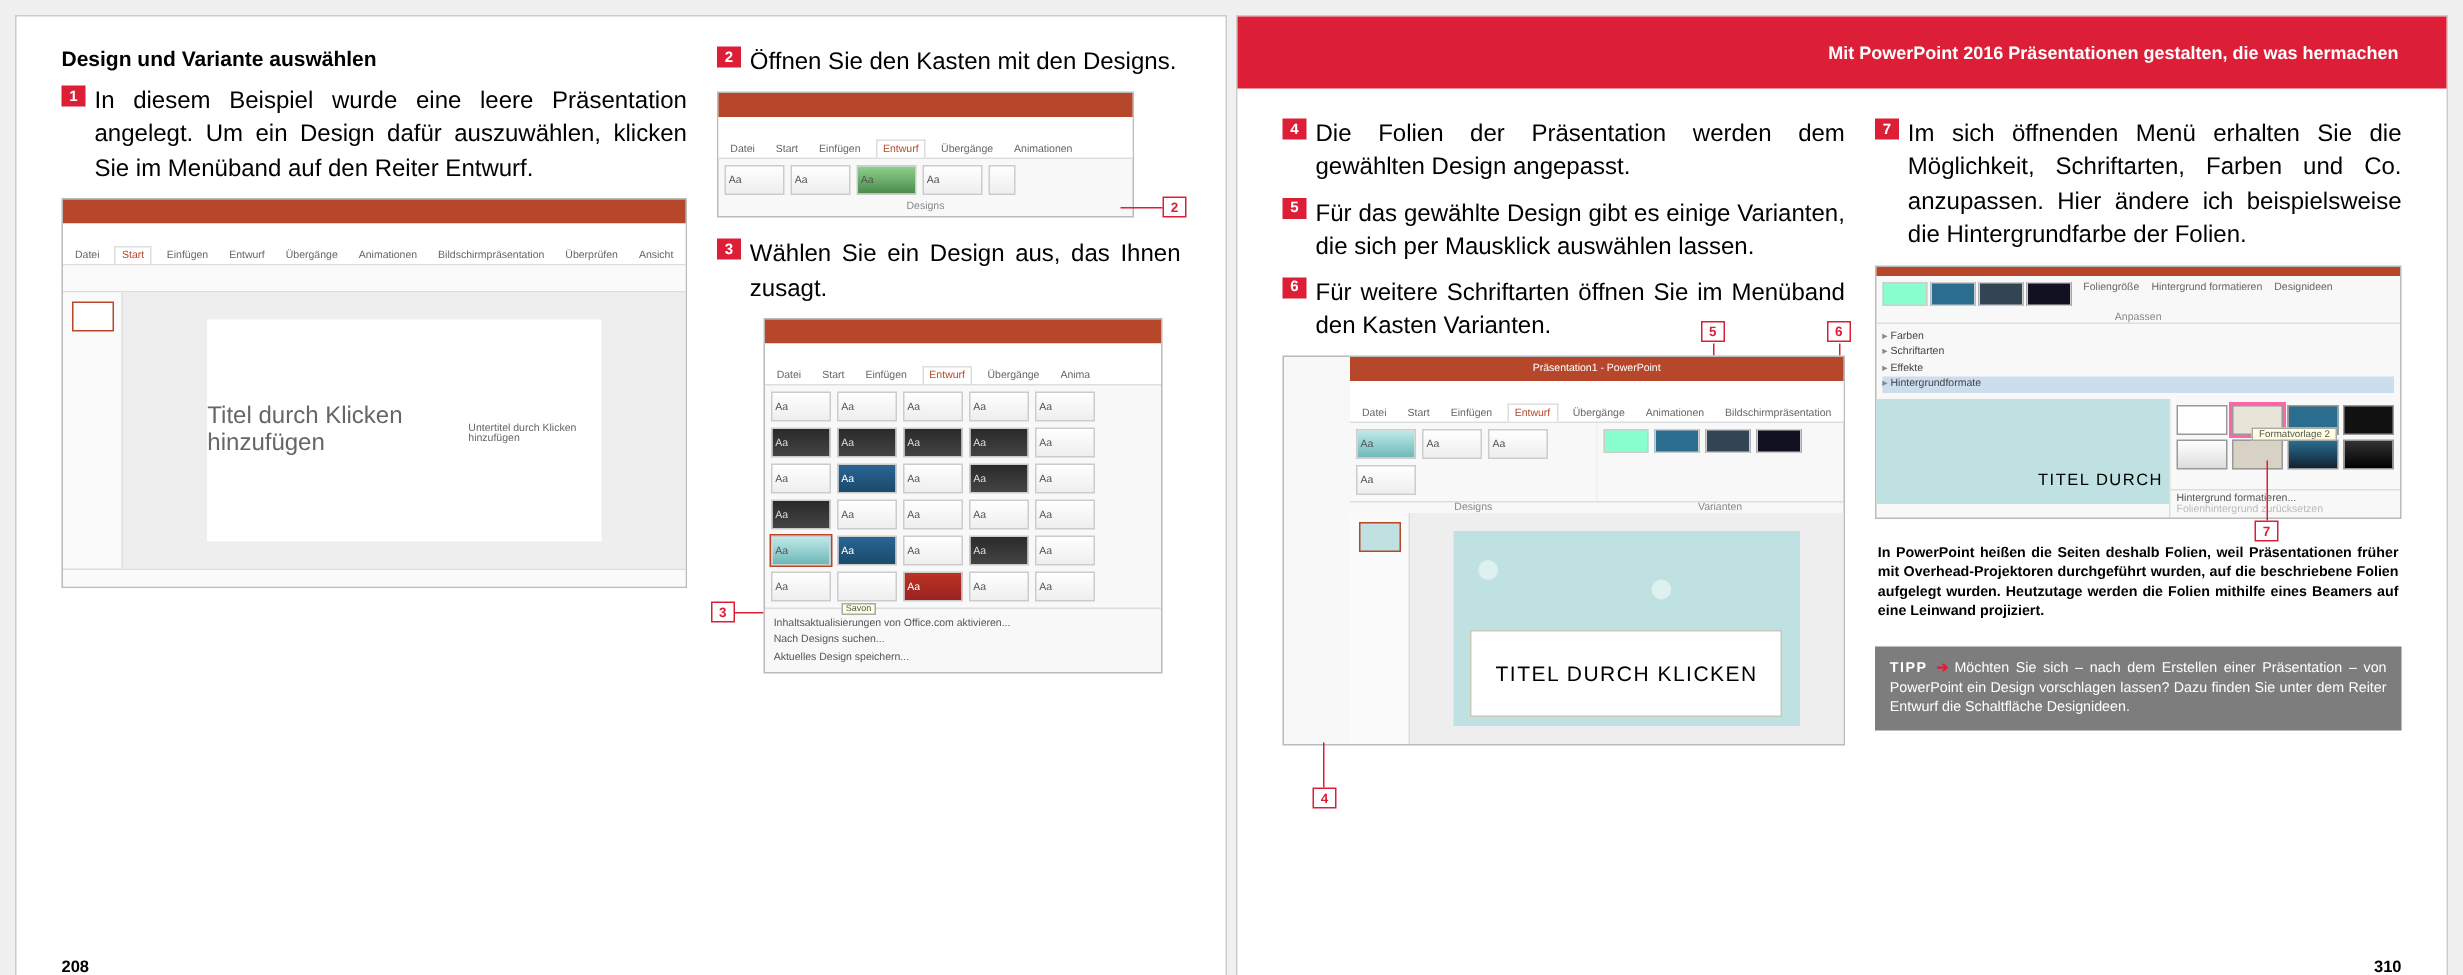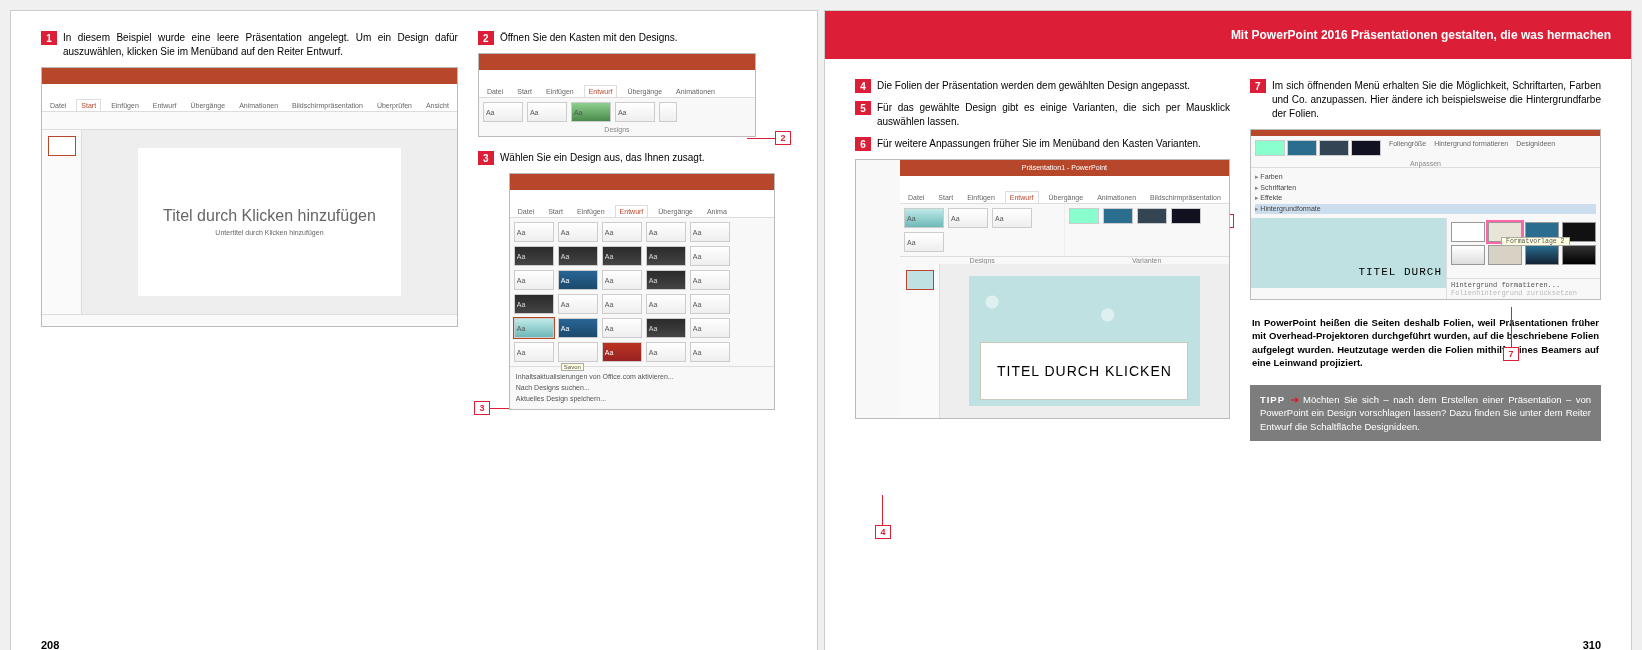--- a/index.html
+++ b/index.html
@@ -46,42 +46,42 @@
     border-left:12px solid transparent;
     border-right:12px solid transparent;
     border-top:14px solid #dc1e37;
   }
   .hdr-right {
     background: #dc1e37;
     height:48px;
     display:flex;
     align-items:center;
     justify-content:flex-end;
-    padding-right:20px;
+    padding-right:32px;
   }
   .chapter-title { color:#fff; font-weight:bold; font-size:12px; }
   .content {
     flex:1;
     padding: 20px 30px 40px 30px;
     display:flex;
     gap: 20px;
     position: relative;
   }
   .col { flex:1; position:relative; }
   .heading { font-weight:bold; font-size:14px; margin-bottom:10px; }
   p.body { font-size:10.5px; line-height:1.4; margin-bottom:10px; text-align:justify; }
 
   .step { display:flex; gap:6px; margin-bottom:8px; align-items:flex-start; }
   .step-num {
     background:#dc1e37; color:#fff;
     font-size:10px; font-weight:bold;
     min-width:16px; height:14px;
     display:flex; align-items:center; justify-content:center;
   }
-  .step-text { font-size:10px; line-height:1.4; flex:1; text-align:justify; }
+  .step-text { font-size:16px; line-height:1.4; flex:1; text-align:justify; }
 
   
   .callout {
     position:absolute;
     background:#fff;
     border:1.5px solid #dc1e37;
     color:#dc1e37;
     font-weight:bold;
     font-size:9px;
     width:16px; height:14px;
@@ -116,21 +116,21 @@
   .shot-main {
     flex:1; display:flex;
   }
   .slide-thumb-pane { width:40px; background:#fafafa; border-right:1px solid #ddd; padding:6px; }
   .slide-thumb-mini { width:28px; height:20px; border:1px solid #b7472a; background:#fff; }
   .slide-canvas {
     flex:1; background:#eee; display:flex; align-items:center; justify-content:center;
   }
   .slide-placeholder {
     width:70%; aspect-ratio:16/9; background:#fff;
-    display:flex; flex-direction:column; align-items:center; justify-content:center;
+    display:flex; flex-direction:row; align-items:center; justify-content:center;
     font-size:11px; color:#666; font-family:"Segoe UI", sans-serif;
   }
   .slide-placeholder .title { font-size:16px; }
   .slide-placeholder .sub { font-size:7px; margin-top:4px; }
 
   .slide-decor {
     width:80%; aspect-ratio:16/9; background:#bfe1e1;
     background-image: radial-gradient(circle at 10% 20%, rgba(255,255,255,.5) 6px, transparent 7px),
                       radial-gradient(circle at 30% 60%, rgba(255,255,255,.5) 5px, transparent 6px),
                       radial-gradient(circle at 60% 30%, rgba(255,255,255,.5) 6px, transparent 7px);
@@ -190,20 +190,21 @@
 </head>
 <body>
 
 <div class="spread">
 
   <div class="page">
 
     <div class="content">
 
       <div class="col">
+        <div class="heading">Design und Variante auswählen</div>
 
         <div class="step">
           <div class="step-num">1</div>
           <div class="step-text">In diesem Beispiel wurde eine leere Präsentation angelegt. Um ein Design dafür auszuwählen, klicken Sie im Menüband auf den Reiter Entwurf.</div>
         </div>
 
         <div class="callout" style="left:54px; top:155px;">1</div>
         <div class="lead-line" style="left:61px; top:170px; width:1px; height:28px;"></div>
 
         <div class="shot" style="height:260px; display:flex; flex-direction:column;">
@@ -339,21 +340,21 @@
         <div class="step">
           <div class="step-num">4</div>
           <div class="step-text">Die Folien der Präsentation werden dem gewählten Design angepasst.</div>
         </div>
         <div class="step">
           <div class="step-num">5</div>
           <div class="step-text">Für das gewählte Design gibt es einige Varianten, die sich per Mausklick auswählen lassen.</div>
         </div>
         <div class="step">
           <div class="step-num">6</div>
-          <div class="step-text">Für weitere Anpassungen früher Sie im Menüband den Kasten Varianten.</div>
+          <div class="step-text">Für weitere Schriftarten öffnen Sie im Menüband den Kasten Varianten.</div>
         </div>
 
         <div class="callout" style="right:80px; top:135px;">5</div>
         <div class="callout" style="right:-4px; top:135px;">6</div>
         <div class="lead-line" style="right:3px; top:150px; width:1px; height:30px;"></div>
         <div class="lead-line" style="right:87px; top:150px; width:1px; height:30px;"></div>
 
         <div class="shot" style="height:260px; display:flex; flex-direction:column;padding-left:44px;">
           <div class="pp-top" style="text-align:center;color:#fff;font-size:7px;line-height:16px;">Präsentation1 - PowerPoint</div>
           <div class="pp-ribbon">
@@ -421,21 +422,21 @@
             <div style="color:#666;">Hintergrund formatieren</div>
             <div style="color:#666;">Designideen</div>
           </div>
           <div style="text-align:center;font-size:7px;color:#888;border-bottom:1px solid #ddd;">Anpassen</div>
           <div class="anpassen-list">
             <div>Farben</div>
             <div>Schriftarten</div>
             <div>Effekte</div>
             <div style="background:#cde;">Hintergrundformate</div>
           </div>
-          <div style="display:flex;font-family:Liberation Mono, monospace;">
+          <div style="display:flex;">
             <div style="flex:1;background:#bfe1e1;height:70px;position:relative;">
               <div style="position:absolute;right:4px;bottom:10px;font-size:11px;letter-spacing:1px;">TITEL DURCH</div>
             </div>
             <div style="border-left:1px solid #ddd;">
               <div class="bg-grid">
                 <div class="bg-swatch bs1"></div>
                 <div class="bg-swatch bs2" style="outline:2px solid #f6a;"></div>
                 <div class="bg-swatch bs3"></div>
                 <div class="bg-swatch bs4"></div>
                 <div class="bg-swatch bs5"></div>

